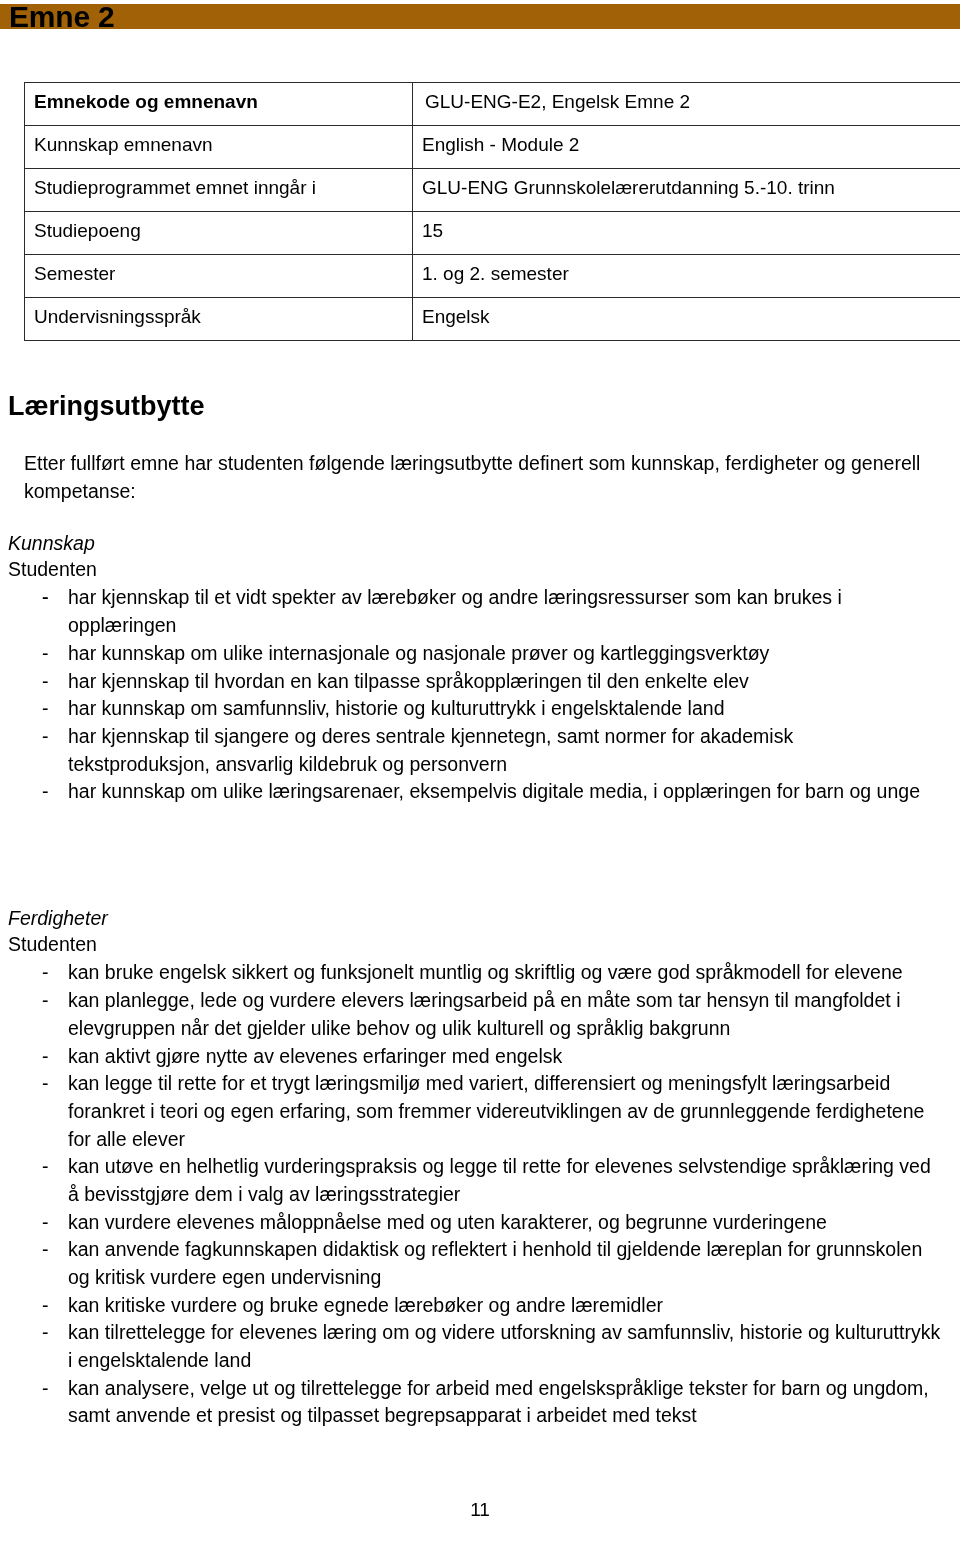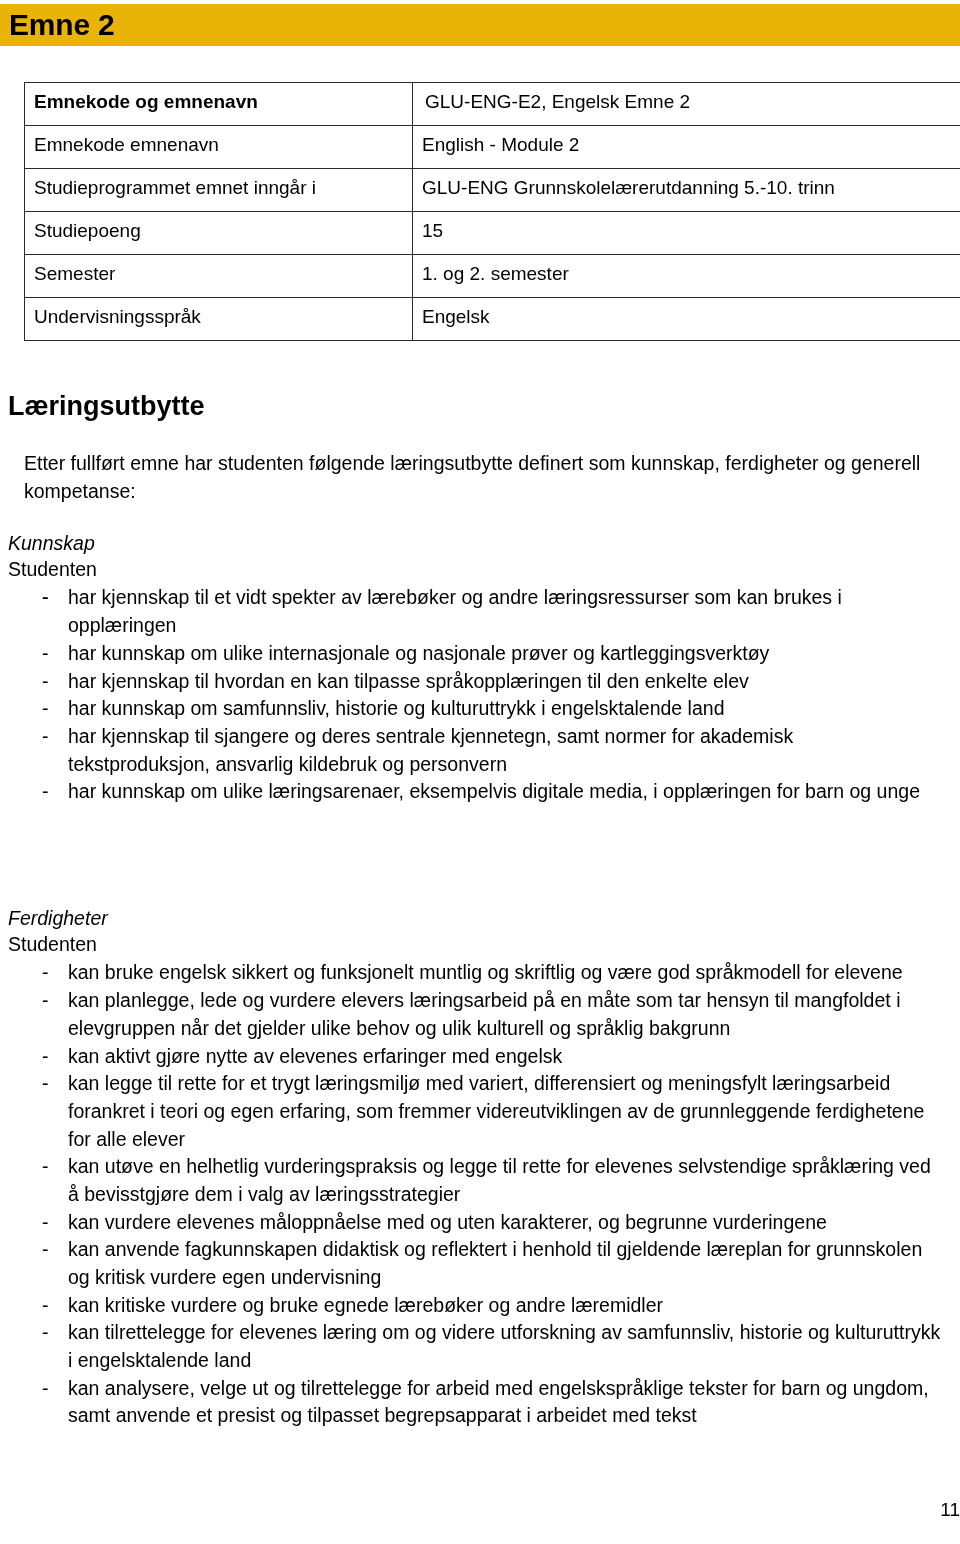--- a/index.html
+++ b/index.html
@@ -16,22 +16,22 @@
     color: #000000;
     overflow: hidden;
   }
 
   
   .title-band {
     position: absolute;
     left: 0;
     top: 4px;
     width: 960px;
-    height: 42px;
-    background: #eab308;
+    height: 25px;
+    background: #a16207;
     display: flex;
     align-items: center;
   }
   .title-band .title-text {
     font-size: 30px;
     font-weight: bold;
     letter-spacing: -0.2px;
     padding-left: 9px;
     line-height: 1;
   }
@@ -111,40 +111,40 @@
   }
   #block-kunnskap ul.outcome-list > li { padding-right: 12px; }
   #block-ferdigheter ul.outcome-list > li { padding-right: 10px; }
 
   
   .page-number {
     position: absolute;
     left: 0;
     top: 1500px;
     width: 960px;
-    text-align: right;
+    text-align: center;
     font-size: 19px;
     line-height: 1;
   }
 </style>
 </head>
 <body>
 
 <div class="title-band">
   <span class="title-text">Emne 2</span>
 </div>
 
 <table class="info-table">
   <tbody>
     <tr class="first-row">
       <td class="label-cell">Emnekode og emnenavn</td>
       <td class="value-cell">GLU-ENG-E2, Engelsk Emne 2</td>
     </tr>
     <tr>
-      <td class="label-cell">Emnekode emnenavn</td>
+      <td class="label-cell">Kunnskap emnenavn</td>
       <td class="value-cell">English - Module 2</td>
     </tr>
     <tr>
       <td class="label-cell">Studieprogrammet emnet inngår i</td>
       <td class="value-cell">GLU-ENG Grunnskolelærerutdanning 5.-10. trinn</td>
     </tr>
     <tr>
       <td class="label-cell">Studiepoeng</td>
       <td class="value-cell">15</td>
     </tr>

